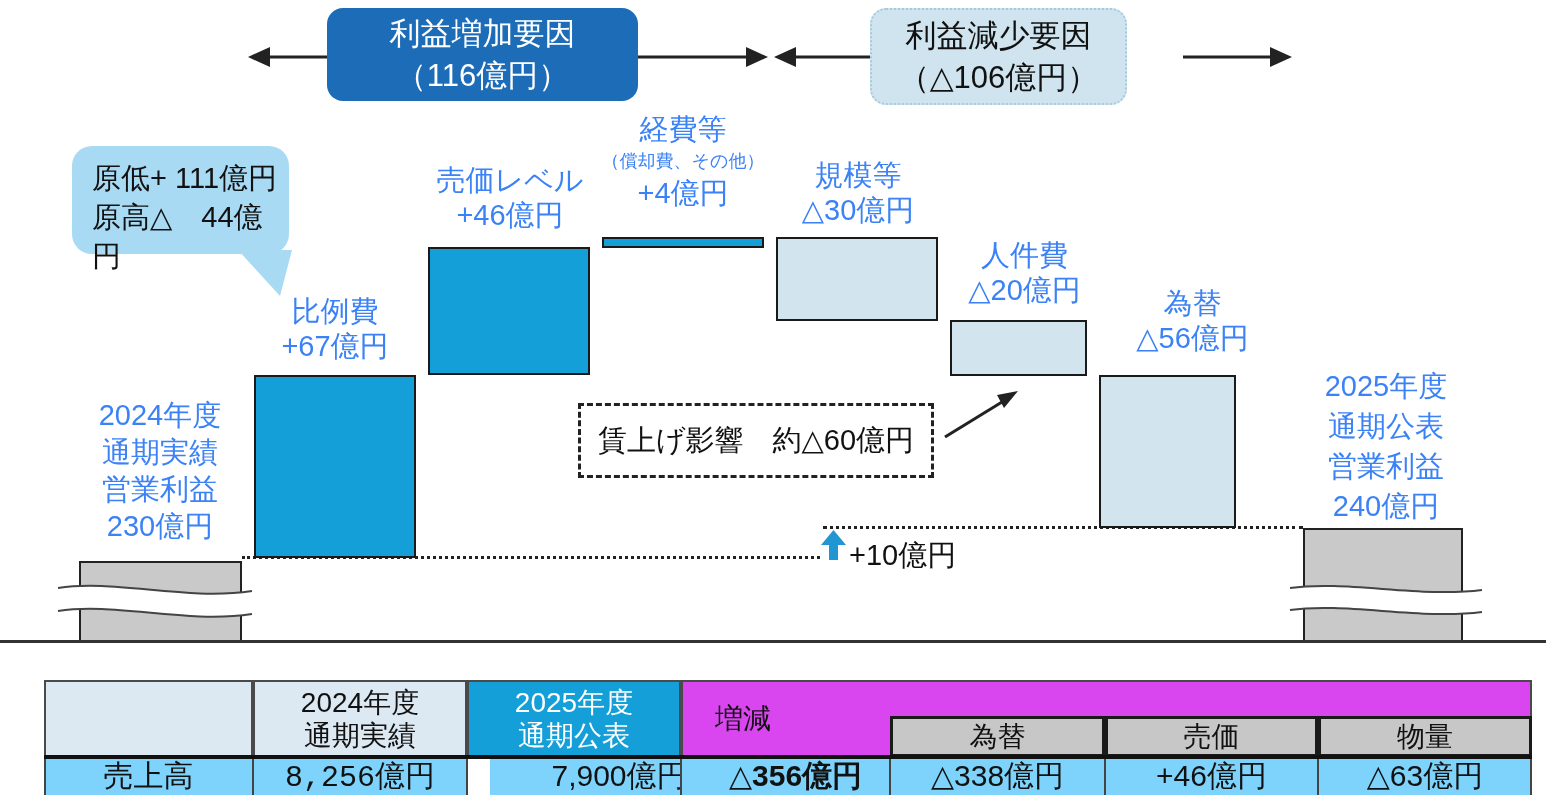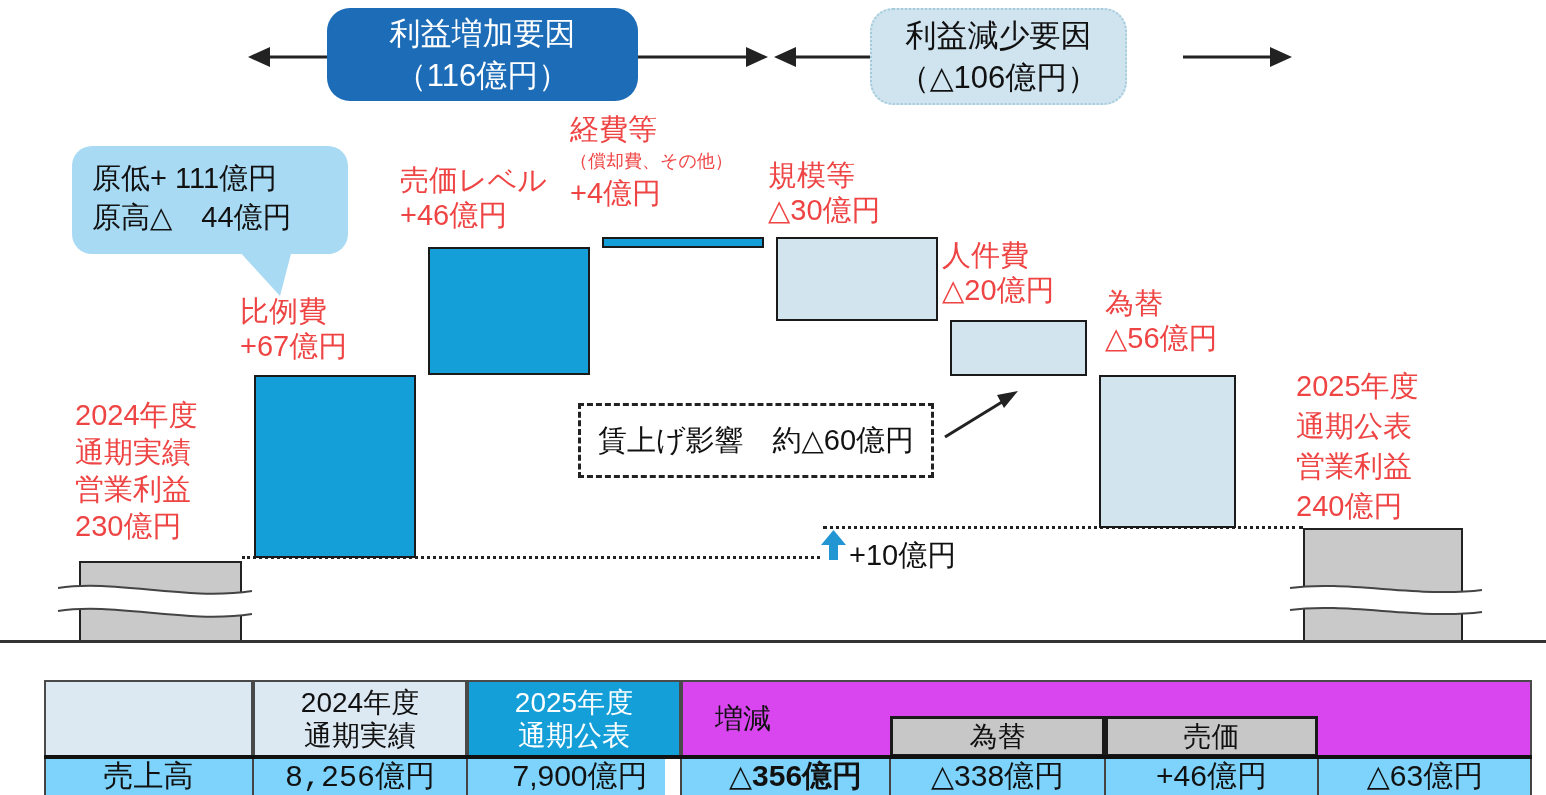--- a/index.html
+++ b/index.html
@@ -2,42 +2,42 @@
 <html><head>
 <meta charset="utf-8">
 <style>
   html,body{margin:0;padding:0;background:#fff;}
   *{box-sizing:border-box;}
   #canvas{position:relative;width:1546px;height:795px;background:#fff;overflow:hidden;
           font-family:"Liberation Sans","DejaVu Sans",sans-serif;color:#111;}
   .ml{white-space:pre-line;}
 
   
-  .hdr-box{position:absolute;top:8px;border-radius:23px;display:flex;align-items:center;justify-content:center;
+  .hdr-box{position:absolute;top:8px;border-radius:16px;display:flex;align-items:center;justify-content:center;
            font-size:31px;line-height:42px;text-align:center;z-index:3;}
   #inc-box{left:327px;width:311px;height:93px;background:#1d6cb7;color:#fff;}
   #dec-box{left:870px;width:257px;height:97px;background:#cfe4ef;color:#111;border:2px dotted #a3cbdc;}
 
   
   .bar{position:absolute;z-index:1;border:2px solid #1a1a1a;}
   .bar.blue{background:#149fd9;}
   .bar.light{background:#d2e4ee;}
   .bar.gray{background:#c9c9c9;border-color:#222;}
 
   
-  .lbl{position:absolute;z-index:3;font-size:29px;line-height:35px;color:#ef4444;}
+  .lbl{position:absolute;z-index:3;font-size:29px;line-height:35px;text-align:center;color:#3b82f6;}
   .lbl .sub{font-size:18px;line-height:29px;display:block;}
   .lbl span{display:block;}
 
   
   .dotline{position:absolute;z-index:0;border-top:3px dotted #222;height:0;}
   #axis{position:absolute;left:0;top:640px;width:1546px;height:3px;background:#333;z-index:2;}
 
   
-  #callout{position:absolute;left:72px;top:146px;width:276px;height:108px;background:#a8daf3;border-radius:20px;
+  #callout{position:absolute;left:72px;top:146px;width:217px;height:108px;background:#a8daf3;border-radius:20px;
            z-index:3;padding:13px 0 0 20px;font-size:29px;line-height:39px;}
 
   
   #wage-box{position:absolute;left:578px;top:403px;width:356px;height:75px;border:3px dashed #222;
             z-index:3;display:flex;align-items:center;justify-content:center;font-size:29px;}
 
   #step-label{position:absolute;left:849px;top:536px;font-size:29px;z-index:3;text-align:center;}
 
   svg.overlay{position:absolute;left:0;top:0;z-index:2;pointer-events:none;}
 
@@ -163,25 +163,26 @@
   <div class="tcell th-light ml" style="left:44px;top:680px;width:209px;height:77px;"></div>
   <div class="tcell th-light ml" style="left:253px;top:680px;width:214px;height:77px;">2024年度
 通期実績</div>
   <div class="tcell th-blue ml" style="left:467px;top:680px;width:214px;height:77px;">2025年度
 通期公表</div>
   <div class="tcell th-gray" style="left:681px;top:680px;width:851px;height:77px;justify-content:flex-start;padding-left:32px;">
     <span>増減</span>
   </div>
   <div class="subhead" style="left:890px;top:716px;width:215px;height:41px;">為替</div>
   <div class="subhead" style="left:1105px;top:716px;width:213px;height:41px;">売価</div>
+  <div class="subhead" style="left:1318px;top:716px;width:214px;height:41px;">物量</div>
   <div id="thick-rule"></div>
 
   <div class="dcell" style="left:44px;width:209px;">売上高</div>
   <div class="dcell" style="left:253px;width:214px;font-family:Liberation Mono, monospace;">8,256億円</div>
-  <div class="dcell" style="left:451px;width:214px;padding-left:44px;">7,900億円</div>
+  <div class="dcell" style="left:490px;width:214px;padding-left:44px;">7,900億円</div>
   <div class="dcell bold" style="left:681px;width:229px;">△356億円</div>
   <div class="dcell" style="left:890px;width:215px;">△338億円</div>
   <div class="dcell" style="left:1105px;width:213px;">+46億円</div>
   <div class="dcell" style="left:1318px;width:214px;">△63億円</div>
 
   <div class="vline" style="left:44px;"></div>
   <div class="vline" style="left:252px;"></div>
   <div class="vline" style="left:466px;"></div>
   <div class="vline" style="left:680px;"></div>
   <div class="vline" style="left:889px;"></div>

